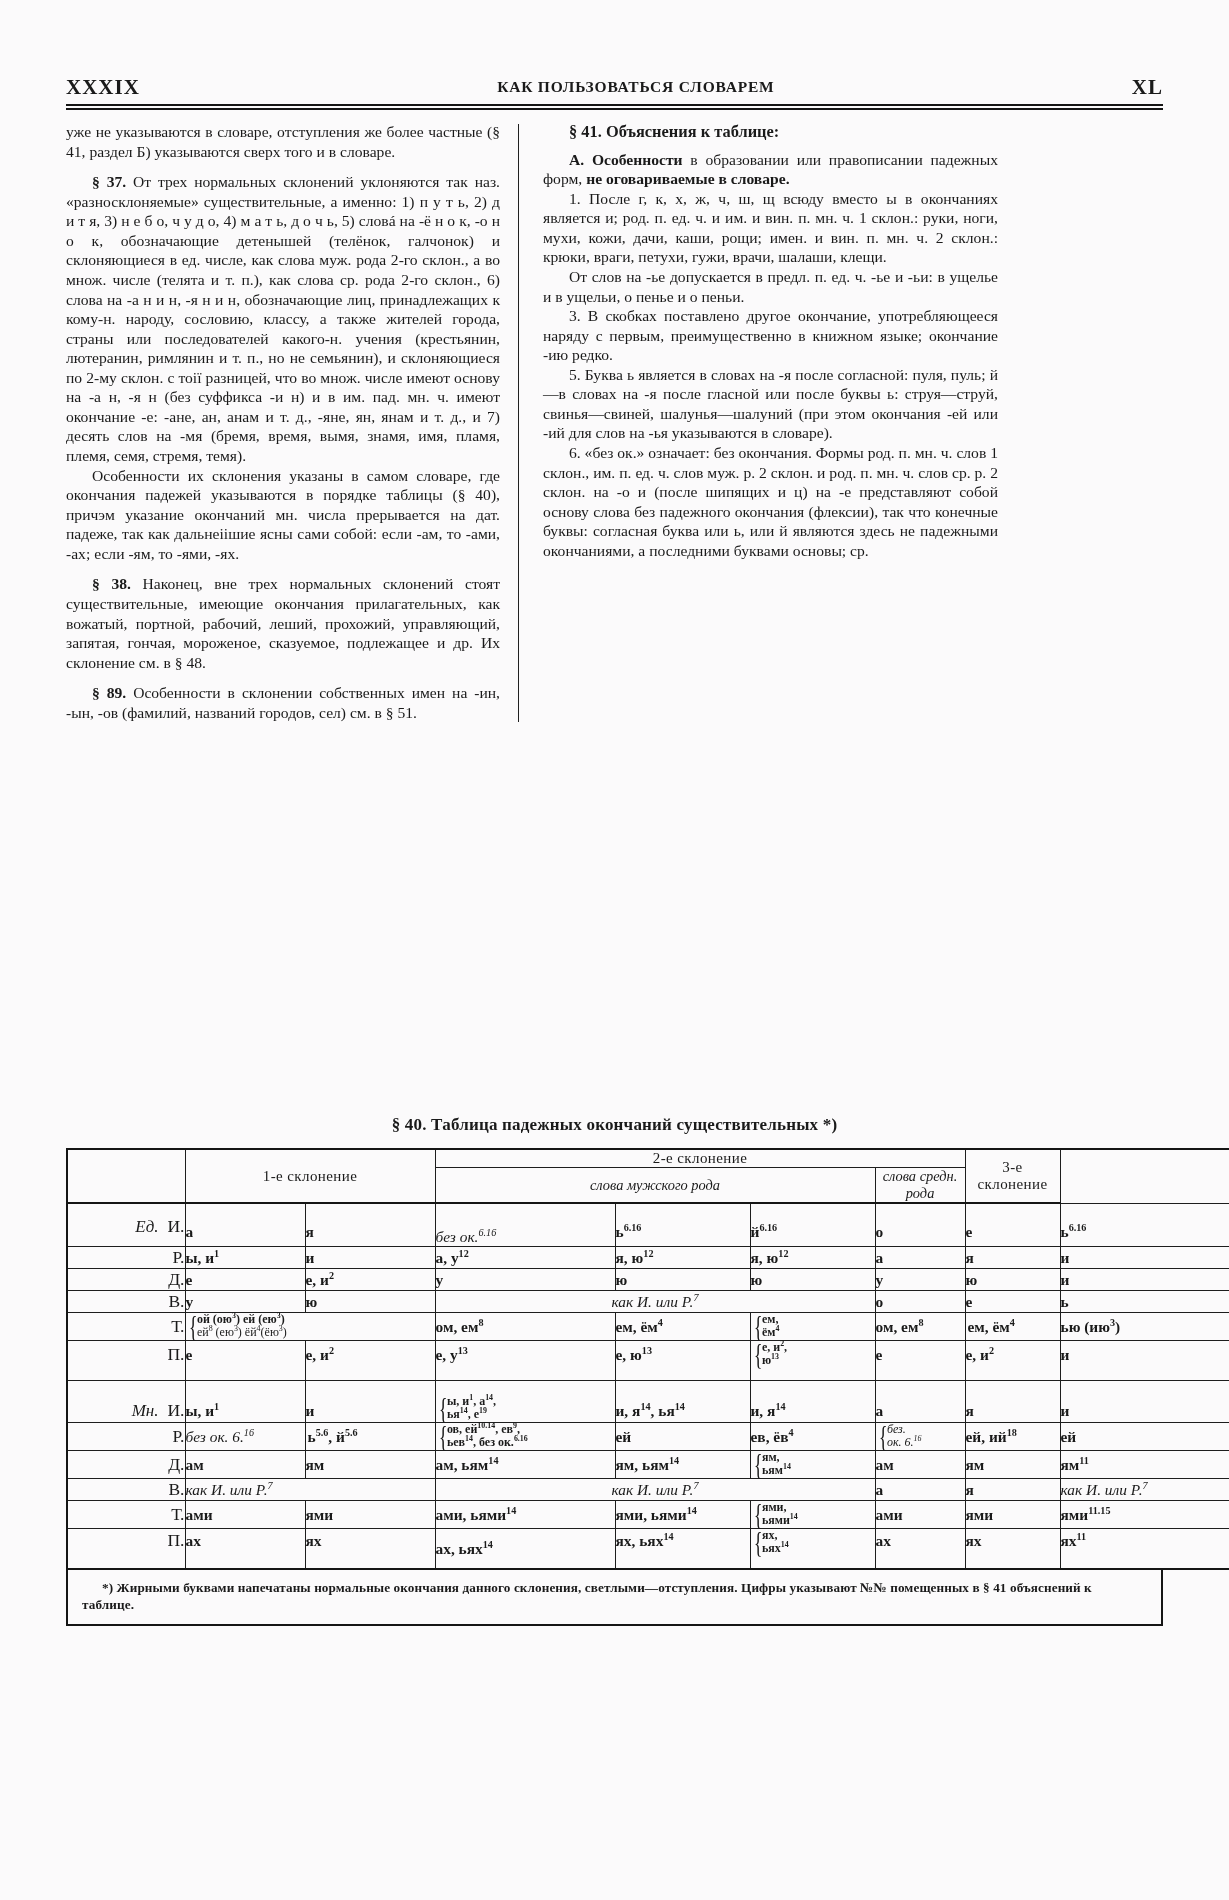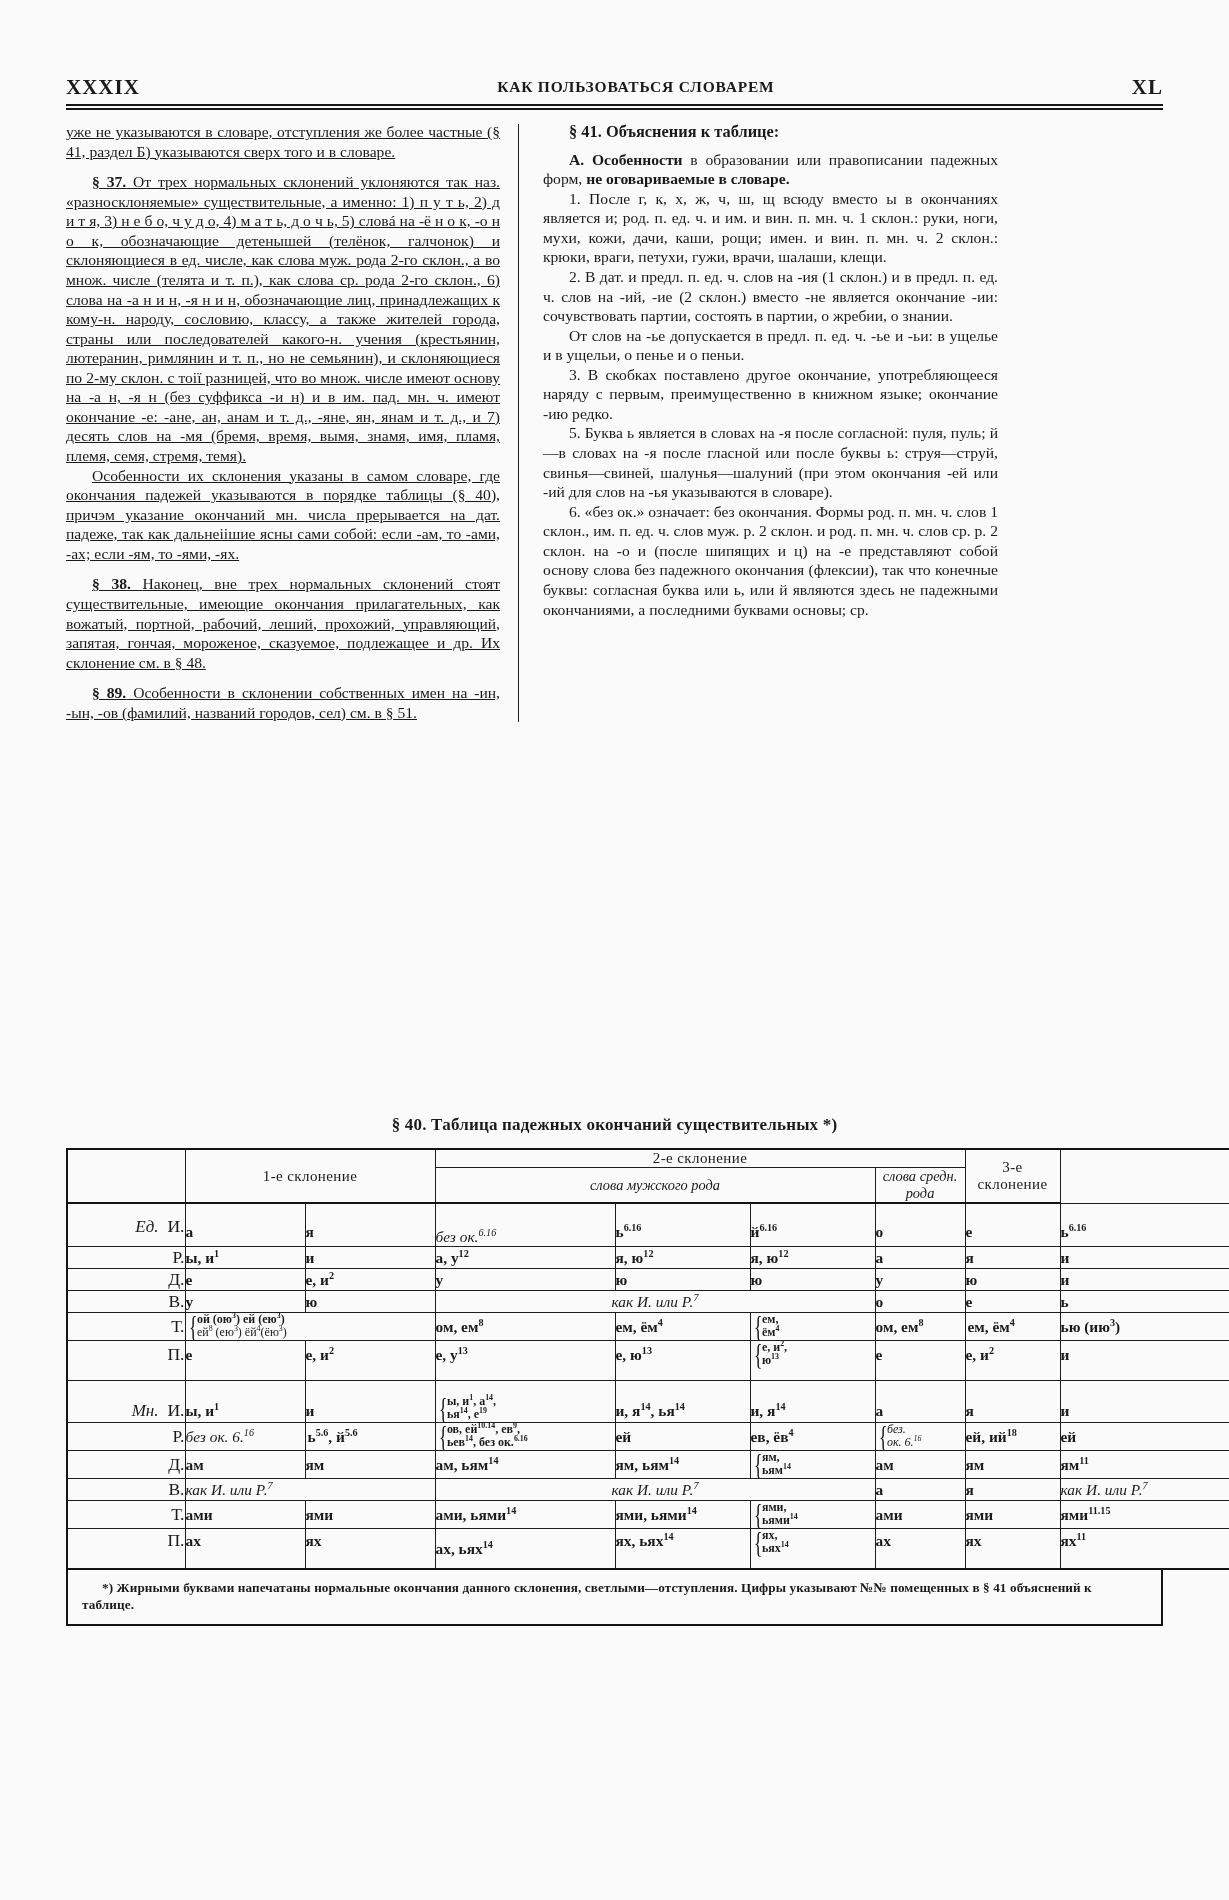--- a/index.html
+++ b/index.html
@@ -64,21 +64,21 @@
     gap:0;
   }
   .col{
     width:434px;
     font-size:15.6px;
     line-height:1.255;
     text-align:justify;
     text-justify:inter-word;
     hyphens:none;
   }
-  .col-left{padding-right:18px;text-decoration:underline;}
+  .col-left{padding-right:18px;}
   .gutter{
     width:0;
     border-left:1.6px solid #202020;
     margin:2px 24px 0 0;
     align-self:stretch;
   }
   .col-right{width:455px;}
   .col p{margin:0;}
   .col p + p{margin-top:0px;}
   .para-ind{text-indent:26px;}
@@ -203,21 +203,20 @@
       <p class="para-ind"><span class="sec">§ 89.</span> <span>Особенности в склонении собственных имен на -ин, -ын, -ов (фамилий, названий городов, сел) см. в § 51.</span></p>
     </div>
 
     <div class="gutter"></div>
 
     <div class="col col-right">
       <p class="para-ind sec" style="font-size:16.4px">§ 41. Объяснения к таблице:</p>
       <p style="height:7px"></p>
       <p class="para-ind"><span class="b">А. Особенности</span><span> в образовании или правописании падежных форм, </span><span class="b">не оговариваемые в словаре.</span></p>
       <p class="para-ind">1. После г, к, х, ж, ч, ш, щ всюду вместо ы в окончаниях является и; род. п. ед. ч. и им. и вин. п. мн. ч. 1 склон.: руки, ноги, мухи, кожи, дачи, каши, рощи; имен. и вин. п. мн. ч. 2 склон.: крюки, враги, петухи, гужи, врачи, шалаши, клещи.</p>
-      <p class="para-ind">2. В дат. и предл. п. ед. ч. слов на -ия (1 склон.) и в предл. п. ед. ч. слов на -ий, -ие (2 склон.) вместо -не является окончание -ии: сочувствовать партии, состоять в партии, о жребии, о знании.</p>
       <p class="para-ind">От слов на -ье допускается в предл. п. ед. ч. -ье и -ьи: в ущелье и в ущельи, о пенье и о пеньи.</p>
       <p class="para-ind">3. В скобках поставлено другое окончание, употребляющееся наряду с первым, преимущественно в книжном языке; окончание -ию редко.</p>
       <p class="para-ind">5. Буква ь является в словах на -я после согласной: пуля, пуль; й—в словах на -я после гласной или после буквы ь: струя—струй, свинья—свиней, шалунья—шалуний (при этом окончания -ей или -ий для слов на -ья указываются в словаре).</p>
       <p class="para-ind">6. «без ок.» означает: без окончания. Формы род. п. мн. ч. слов 1 склон., им. п. ед. ч. слов муж. р. 2 склон. и род. п. мн. ч. слов ср. р. 2 склон. на -о и (после шипящих и ц) на -е представляют собой основу слова без падежного окончания (флексии), так что конечные буквы: согласная буква или ь, или й являются здесь не падежными окончаниями, а последними буквами основы; ср.</p>
     </div>
 
   </div>
 
   <div class="tblwrap">
     <div class="tbl-title">§ 40. Таблица падежных окончаний существительных *)</div>

